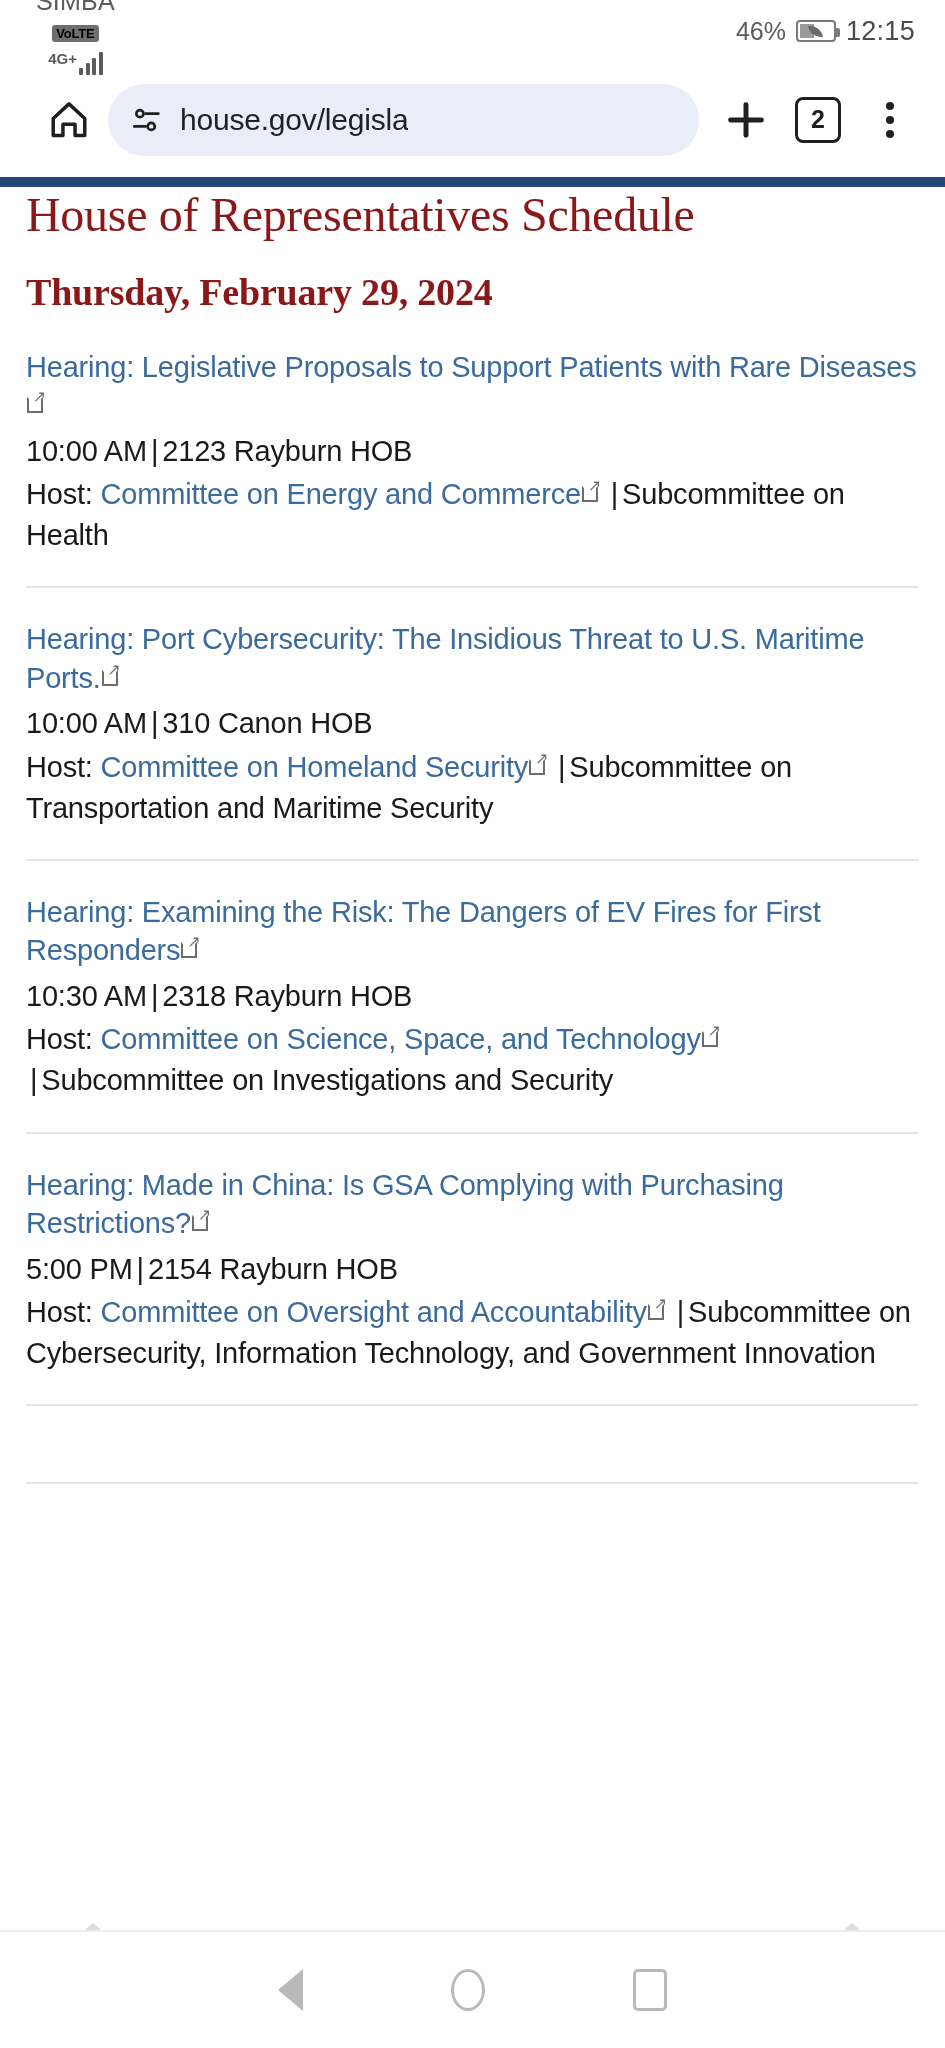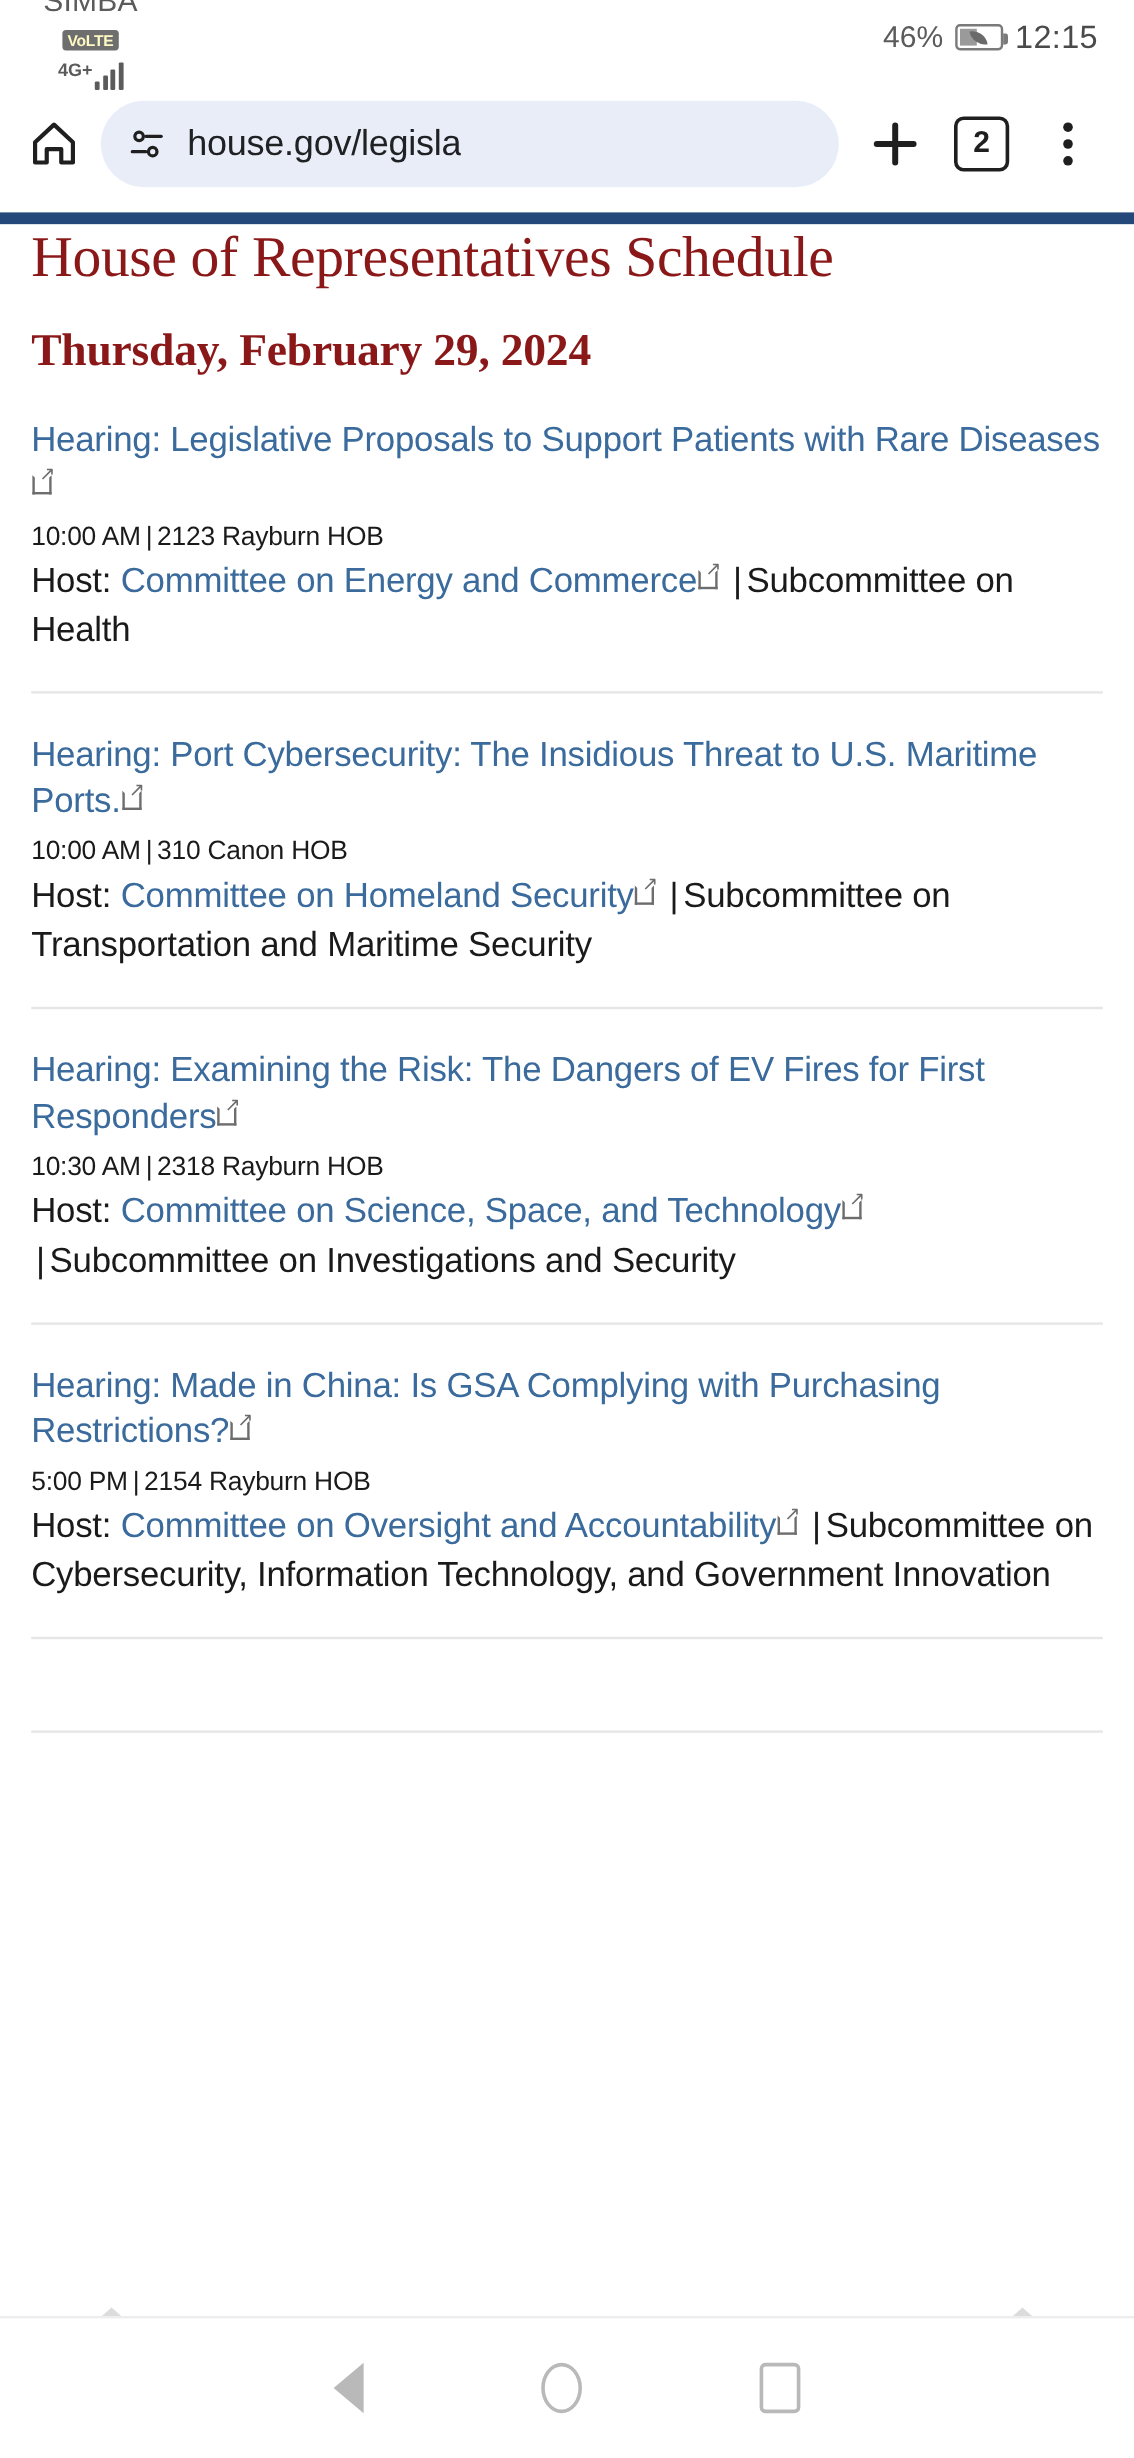--- a/index.html
+++ b/index.html
@@ -31,21 +31,21 @@
     gap: 9px;
     flex-direction: column;
   }
   .carrier-name {
     font-size: 25px;
     color: #5b5b5b;
     letter-spacing: 0.2px;
   }
   .volte-badge {
     background: #6e6e6e;
-    color: #fef9c3;
+    color: #000000;
     font-size: 13px;
     font-weight: bold;
     padding: 2px 4px 1px 4px;
     border-radius: 3px;
     letter-spacing: -0.2px;
     line-height: 1.15;
   }
   .net-group {
     display: flex;
     align-items: flex-end;
@@ -125,21 +125,21 @@
     font-size: 27px;
     color: #4a4a4a;
     letter-spacing: 0.3px;
   }
 
   
   .browser-toolbar {
     height: 115px;
     display: flex;
     align-items: center;
-    padding: 0 22px 0 12px;
+    padding: 0 22px 0 36px;
     gap: 6px;
     background: #ffffff;
   }
   .tb-btn {
     width: 66px;
     height: 66px;
     display: flex;
     align-items: center;
     justify-content: center;
     flex: 0 0 auto;
@@ -254,21 +254,21 @@
   }
   .ext-icon::after {
     content: "\2197";
     position: absolute;
     right: -2px; top: -7px;
     font-size: 16px;
     color: #6d6d6d;
     line-height: 1;
   }
   .event-meta {
-    font-size: 22px;
+    font-size: 29px;
     line-height: 1.42;
     color: #1a1a1a;
     letter-spacing: -0.2px;
   }
   .event-host {
     font-size: 29px;
     line-height: 1.42;
     color: #1a1a1a;
     letter-spacing: -0.2px;
     margin-top: 2px;

